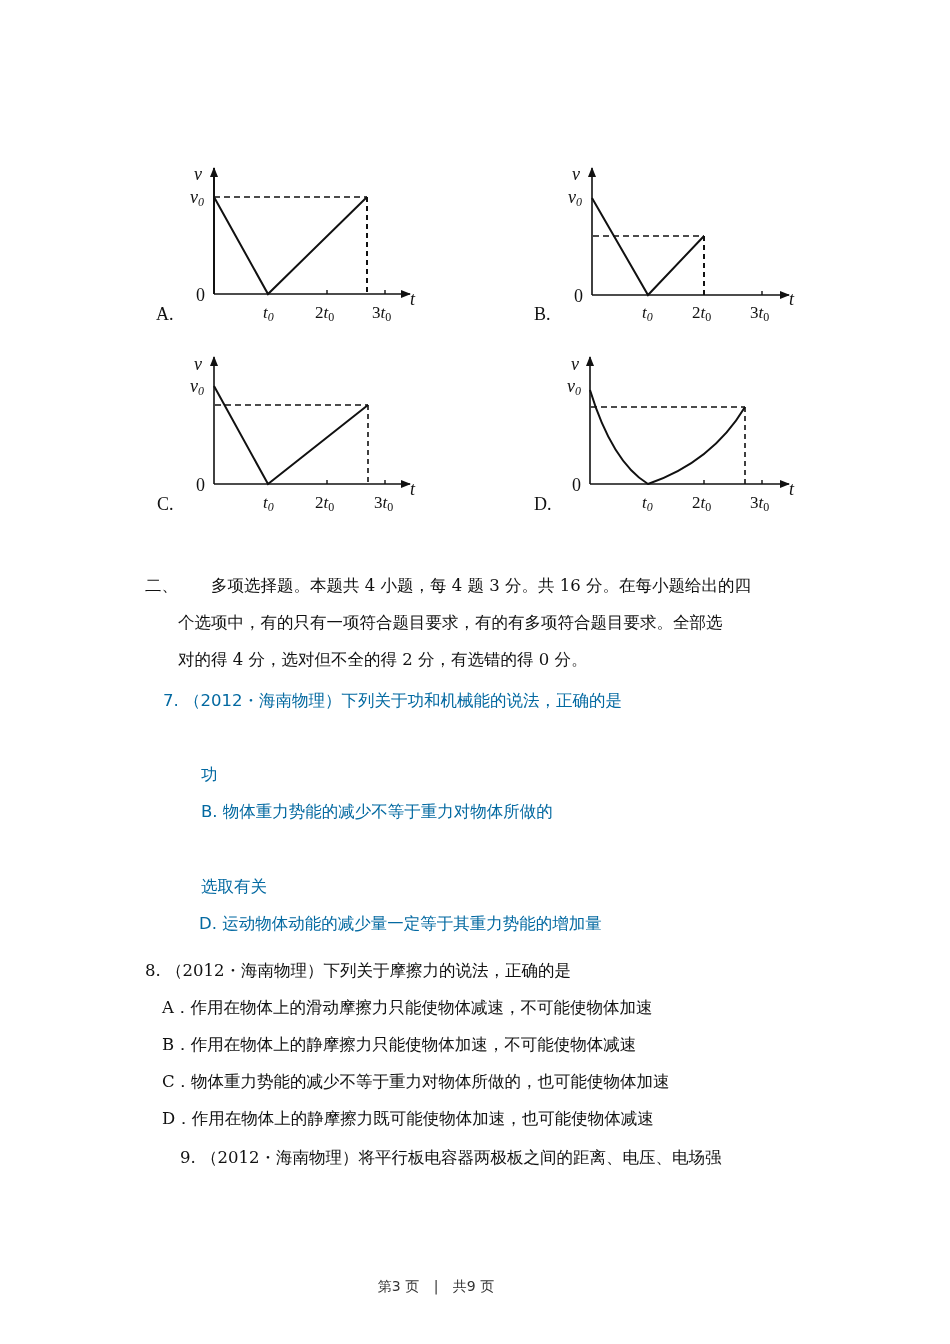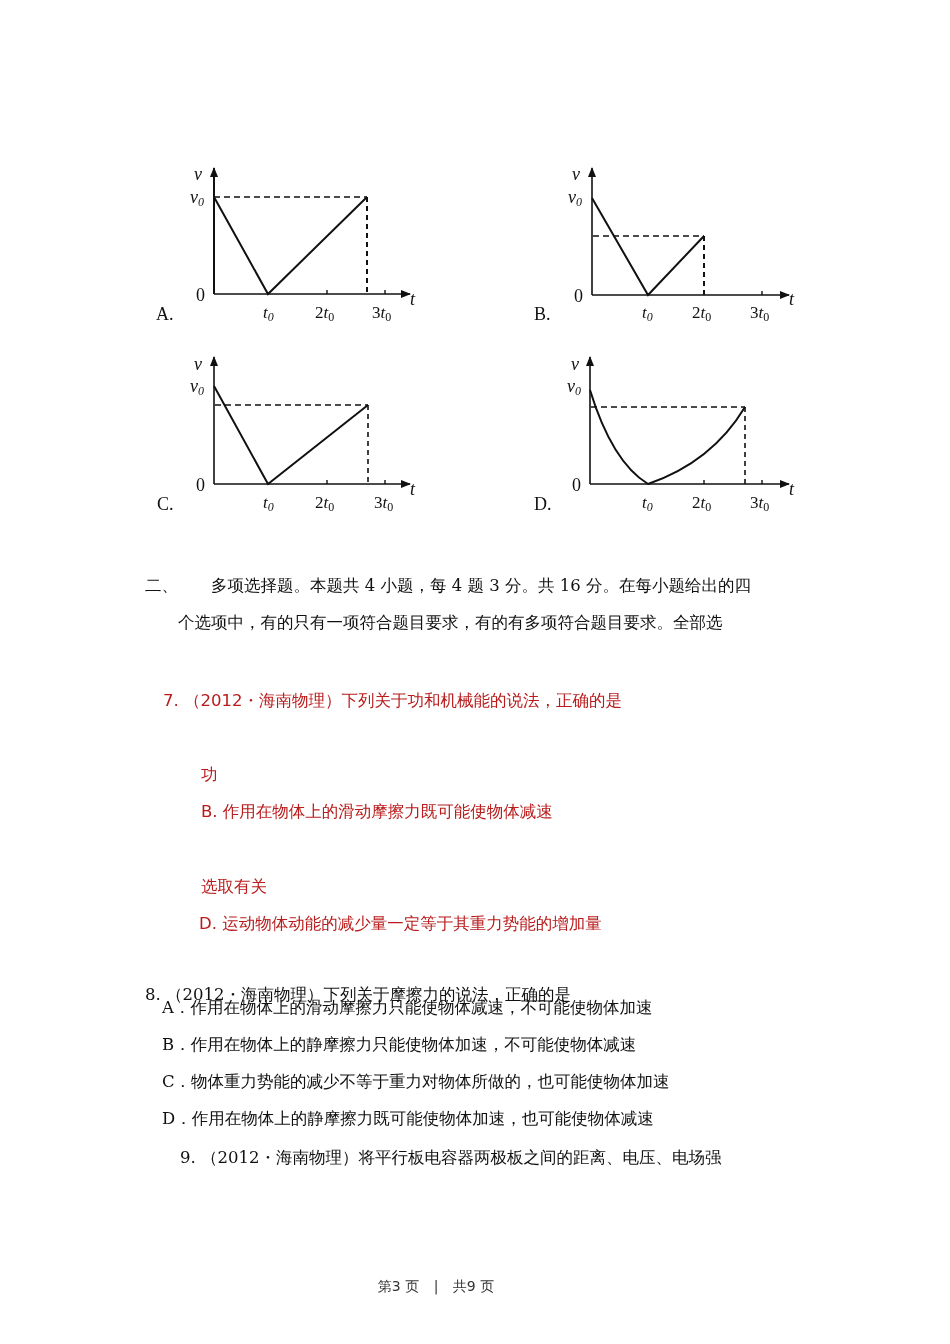--- a/index.html
+++ b/index.html
@@ -3,21 +3,21 @@
 <meta charset="utf-8">
 <style>
   html, body { margin: 0; padding: 0; background: #ffffff; }
   body { width: 950px; height: 1344px; position: relative; overflow: hidden;
          font-family: "DejaVu Serif", "Liberation Serif", serif; color: #1a1a1a; }
   .page { position: absolute; left: 0; top: 0; width: 950px; height: 1344px; }
   svg.graphs { position: absolute; left: 0; top: 0; width: 950px; height: 560px; }
   svg.graphs text { font-family: "Liberation Serif", "DejaVu Serif", serif; fill: #111; }
   .it { font-style: italic; }
   .line { position: absolute; white-space: nowrap; font-size: 17px; line-height: 22px; }
-  .sans { font-family: "DejaVu Sans", "Liberation Sans", sans-serif; font-size: 16.5px; color: #b91c1c; }
+  .sans { font-family: "DejaVu Sans", "Liberation Sans", sans-serif; font-size: 16.5px; color: #0369a1; }
   .serif { font-family: "DejaVu Serif", "Liberation Serif", serif; font-size: 16.5px; color: #111; }
   .footer { position: absolute; top: 1278px; left: 0; width: 872px; text-align: center;
             font-family: "DejaVu Sans", "Liberation Sans", sans-serif; font-size: 14px; color: #333; }
   .footer span { display: inline-block; }
   .sep { margin: 0 10px; }
 </style>
 </head>
 <body>
 
 <div class="page">
@@ -97,28 +97,29 @@
       <text x="642" y="508" font-size="17" class="it">t<tspan font-size="12" dy="3">0</tspan></text>
       <text x="692" y="508" font-size="17">2<tspan class="it">t</tspan><tspan font-size="12" dy="3">0</tspan></text>
       <text x="750" y="508" font-size="17">3<tspan class="it">t</tspan><tspan font-size="12" dy="3">0</tspan></text>
       <text x="534" y="510" font-size="18">D.</text>
     </g>
   </svg>
 
   <div class="line serif" style="left:145px; top:575px;">二、</div>
   <div class="line serif" style="left:211px; top:575px;">多项选择题。本题共 4 小题，每 4 题 3 分。共 16 分。在每小题给出的四</div>
   <div class="line serif" style="left:178px; top:612px;">个选项中，有的只有一项符合题目要求，有的有多项符合题目要求。全部选</div>
+  <div class="line serif" style="left:178px; top:649px;">对的得 4 分，选对但不全的得 2 分，有选错的得 0 分。</div>
 
   <div class="line sans" style="left:163px; top:690px;">7. （2012・海南物理）下列关于功和机械能的说法，正确的是</div>
   <div class="line sans" style="left:201px; top:764px;">功</div>
-  <div class="line sans" style="left:201px; top:801px;">B. 作用在物体上的滑动摩擦力既可能使物体减速</div>
+  <div class="line sans" style="left:201px; top:801px;">B. 物体重力势能的减少不等于重力对物体所做的</div>
   <div class="line sans" style="left:201px; top:876px;">选取有关</div>
   <div class="line sans" style="left:199px; top:913px;">D. 运动物体动能的减少量一定等于其重力势能的增加量</div>
 
-  <div class="line serif" style="left:145px; top:960px;margin-top:24px;">8. （2012・海南物理）下列关于摩擦力的说法，正确的是</div>
+  <div class="line serif" style="left:145px; top:960px;">8. （2012・海南物理）下列关于摩擦力的说法，正确的是</div>
   <div class="line serif" style="left:162px; top:997px;">A．作用在物体上的滑动摩擦力只能使物体减速，不可能使物体加速</div>
   <div class="line serif" style="left:162px; top:1034px;">B．作用在物体上的静摩擦力只能使物体加速，不可能使物体减速</div>
   <div class="line serif" style="left:162px; top:1071px;">C．物体重力势能的减少不等于重力对物体所做的，也可能使物体加速</div>
   <div class="line serif" style="left:162px; top:1108px;">D．作用在物体上的静摩擦力既可能使物体加速，也可能使物体减速</div>
 
   <div class="line serif" style="left:180px; top:1147px;">9. （2012・海南物理）将平行板电容器两极板之间的距离、电压、电场强</div>
 
   <div class="footer">
     <span>第3 页</span>
     <span class="sep">|</span>

